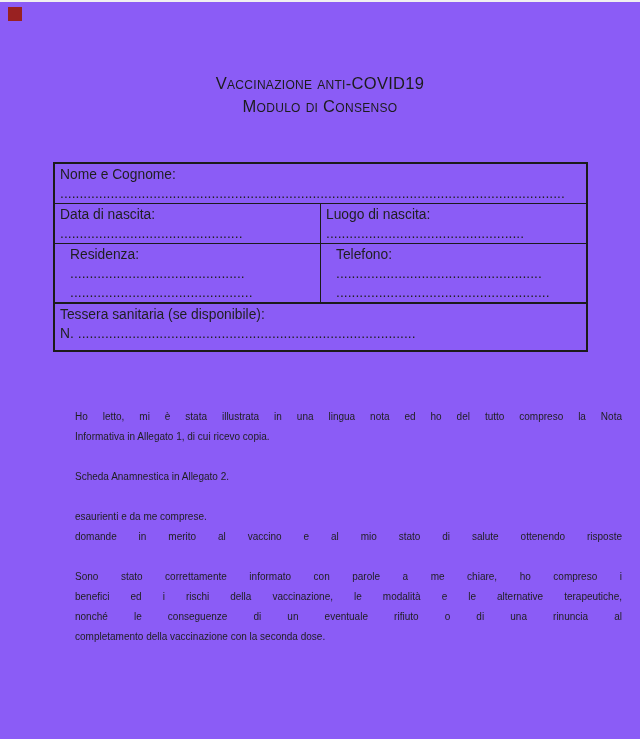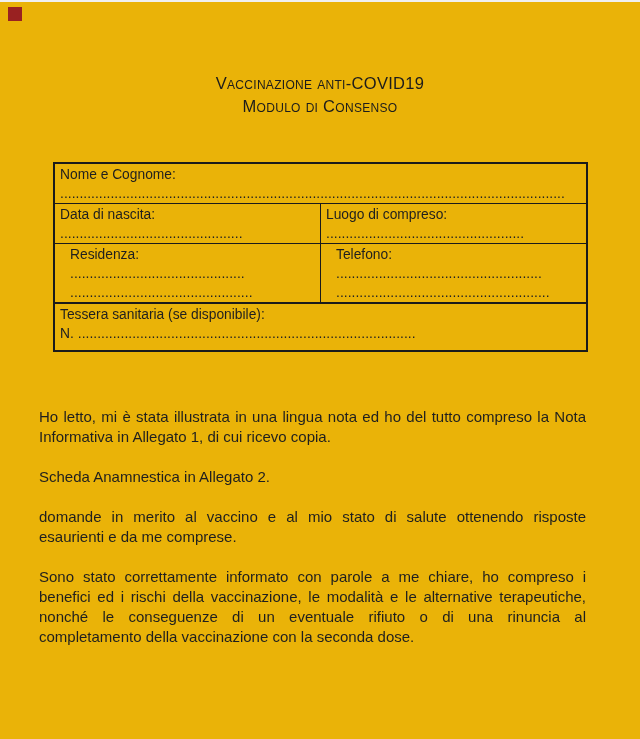--- a/index.html
+++ b/index.html
@@ -1,21 +1,21 @@
 <!DOCTYPE html>
 <html><head>
 <meta charset="utf-8">
 <style>
   * { margin: 0; padding: 0; box-sizing: border-box; }
   html, body { background: #ffffff; }
   .page {
     position: relative;
     width: 640px;
     height: 739px;
-    background: #eab308;
+    background: #8b5cf6;
     overflow: hidden;
     font-family: "Liberation Sans", "DejaVu Sans", sans-serif;
     color: #1f1f1f;
   }
   .top-edge {
     position: absolute;
     top: 0; left: 0;
     width: 100%; height: 2px;
     background: #f0f0f0;
   }
@@ -50,23 +50,23 @@
   }
   .col-l { width: 269px; }
   .col-r { width: 266px; }
   tr.r1 td { height: 39px; }
   tr.r2 td { height: 38px; }
   tr.r3 td { height: 58px; padding-left: 15px; }
   tr.r4 td { height: 48px; border-top: 2px solid #1b1b1b; }
   .cell-label { line-height: 18px; white-space: nowrap; overflow: hidden; }
   .dots { line-height: 19px; white-space: nowrap; overflow: hidden; letter-spacing: 0.05px; color: #222222; }
   .consent {
-    margin: 55px 0 0 39px;
+    margin: 55px 0 0 75px;
     width: 547px;
-    font-size: 15px;
+    font-size: 10px;
     line-height: 20px;
     color: #1f1f1f;
   }
   .para { margin-bottom: 20px; }
   .jline { display: block; text-align: justify; text-align-last: justify; }
   .jline.last { text-align-last: left; }
 </style>
 </head>
 <body>
 
@@ -87,21 +87,21 @@
         <div class="cell-label">Nome e Cognome:</div>
         <div class="dots">..................................................................................................................................</div>
       </td>
     </tr>
     <tr class="r2">
       <td class="col-l">
         <div class="cell-label">Data di nascita:</div>
         <div class="dots">...............................................</div>
       </td>
       <td class="col-r">
-        <div class="cell-label">Luogo di compreso:</div>
+        <div class="cell-label">Luogo di nascita:</div>
         <div class="dots">...................................................</div>
       </td>
     </tr>
     <tr class="r3">
       <td class="col-l">
         <div class="cell-label">Residenza:</div>
         <div class="dots">.............................................</div>
         <div class="dots">...............................................</div>
       </td>
       <td class="col-r">
@@ -121,22 +121,22 @@
 
   <main class="consent">
     <p class="para">
       <span class="jline">Ho letto, mi è stata illustrata in una lingua nota ed ho del tutto compreso la Nota</span>
       <span class="jline last">Informativa in Allegato 1, di cui ricevo copia.</span>
     </p>
     <p class="para">
       <span class="jline last">Scheda Anamnestica in Allegato 2.</span>
     </p>
     <p class="para">
+      <span class="jline last">esaurienti e da me comprese.</span>
       <span class="jline">domande in merito al vaccino e al mio stato di salute ottenendo risposte</span>
-      <span class="jline last">esaurienti e da me comprese.</span>
     </p>
     <p class="para">
       <span class="jline">Sono stato correttamente informato con parole a me chiare, ho compreso i</span>
       <span class="jline">benefici ed i rischi della vaccinazione, le modalità e le alternative terapeutiche,</span>
       <span class="jline">nonché le conseguenze di un eventuale rifiuto o di una rinuncia al</span>
       <span class="jline last">completamento della vaccinazione con la seconda dose.</span>
     </p>
   </main>
 
 </div>

